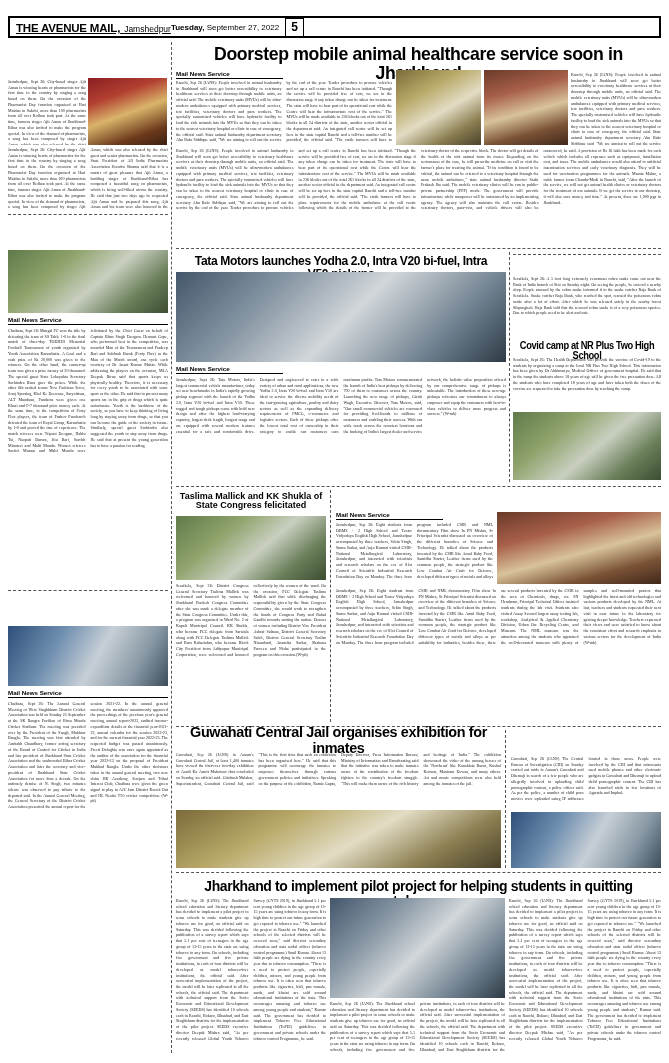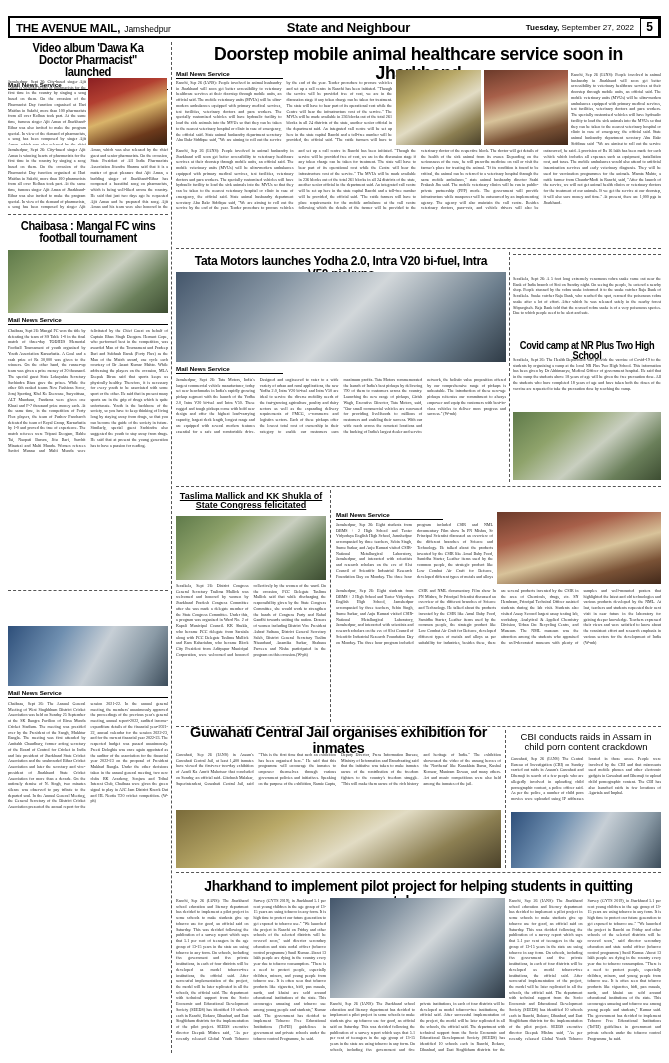--- a/index.html
+++ b/index.html
@@ -7,21 +7,21 @@
   #page{
     width:669px;height:1063px;background:#fff;position:relative;overflow:hidden;
     box-sizing:border-box;
   }
   
   .masthead{
     position:absolute;left:8px;top:16px;width:653px;height:22px;
     border:2px solid #000;box-sizing:border-box;
     display:flex;align-items:center;
   }
-  .mh-left{flex:0 0 auto;padding-left:6px;white-space:nowrap;}
+  .mh-left{flex:0 0 auto;padding-left:6px;white-space:nowrap;text-decoration:underline;}
   .mh-paper{font-family:"Liberation Sans",sans-serif;font-weight:bold;font-size:11.5px;letter-spacing:-.2px;}
   .mh-city{font-family:"Liberation Sans",sans-serif;font-size:8.5px;}
   .mh-center{flex:1 1 auto;text-align:center;font-family:"Liberation Sans",sans-serif;
              font-weight:bold;font-size:13px;letter-spacing:-.2px;}
   .mh-right{flex:0 0 auto;display:flex;align-items:center;gap:6px;}
   .mh-date{font-family:"Liberation Sans",sans-serif;font-size:8px;}
   .mh-date b{font-size:8px;}
   .mh-pageno{
     width:17px;height:17px;border:1.5px solid #000;display:flex;align-items:center;justify-content:center;
     font-family:"Liberation Sans",sans-serif;font-weight:bold;font-size:12px;
@@ -61,46 +61,38 @@
 </head>
 <body>
 
 <div id="page">
 
   <div class="masthead">
     <div class="mh-left">
       <span class="mh-paper">THE AVENUE MAIL,</span>
       <span class="mh-city">Jamshedpur</span>
     </div>
-    <div class="mh-center">State and Neighbour</div>
     <div class="mh-right">
       <div class="mh-date">
         <b>Tuesday,</b><span> September 27, 2022</span>
       </div>
       <div class="mh-pageno">5</div>
     </div>
   </div>
 
-  <div class="box" style="left:8px;top:42px;width:160px;">
-    <div class="hl mid" style="padding:0 2px 3px;">Video album 'Dawa Ka Doctor Pharmacist" launched</div>
-    <div class="byline">Mail News Service</div>
-  </div>
   <div class="ph p1 box" style="left:88px;top:78px;width:79px;height:67px;"></div>
   <div class="body box" style="left:8px;top:79px;width:78px;height:66px;">
     <span>Jamshedpur, Sept 26: City-based singer Ajit Aman is winning hearts of pharmacists for the first time in the country by singing a song based on them. On the occasion of the Pharmacist Day function organised at Hari Maidan in Sakchi, more than 100 pharmacists from all over Kolhan took part. At the same time, famous singer Ajit Aman of Jharkhand-Bihar was also invited to make the program special. In view of the demand of pharmacists, a song has been composed by singer Ajit Aman, which was also released by the chief guest and senior pharmacists. On the occasion, State President of All India Pharmacists Association Jitendra Sharma said that it is a matter of great pleasure that Ajit Aman, a budding singer of Jharkhand-Bihar has composed a beautiful song on pharmacists, which is being well-liked across the country. He said that just two days ago he requested Ajit Aman and he prepared this song. Ajit Aman and his team were also honored in the program. Jitendra Sharma said that in the coming time another song and short film will be prepared on the role of pharmacists. Jitendra Sharma is also the producer of the song released on the occasion of Pharmacist Day. Along with this, Amit Tiwari has written this song. At the same time, its director is Manoj Pandey, video editing is Harits Thakur, recordist Suraj Anubhav.</span>
   </div>
   <div class="body box cols2" style="left:8px;top:147px;width:160px;height:64px;">
     <span>Jamshedpur, Sept 26: City-based singer Ajit Aman is winning hearts of pharmacists for the first time in the country by singing a song based on them. On the occasion of the Pharmacist Day function organised at Hari Maidan in Sakchi, more than 100 pharmacists from all over Kolhan took part. At the same time, famous singer Ajit Aman of Jharkhand-Bihar was also invited to make the program special. In view of the demand of pharmacists, a song has been composed by singer Ajit Aman, which was also released by the chief guest and senior pharmacists. On the occasion, State President of All India Pharmacists Association Jitendra Sharma said that it is a matter of great pleasure that Ajit Aman, a budding singer of Jharkhand-Bihar has composed a beautiful song on pharmacists, which is being well-liked across the country. He said that just two days ago he requested Ajit Aman and he prepared this song. Ajit Aman and his team were also honored in the program. Jitendra Sharma said that in the coming time another song and short film will be prepared on the role of pharmacists. Jitendra Sharma is also the producer of the song released on the occasion of Pharmacist Day. Along with this, Amit Tiwari has written this song. At the same time, its director is Manoj Pandey, video editing is Harits Thakur, recordist Suraj Anubhav.</span>
   </div>
 
   <div class="rule box" style="left:8px;top:214px;width:160px;"></div>
 
-  <div class="box" style="left:8px;top:218px;width:160px;">
-    <div class="hl mid" style="padding:2px 2px 3px;">Chaibasa : Mangal FC wins football tournament</div>
-  </div>
   <div class="ph p2 box" style="left:8px;top:250px;width:160px;height:63px;"></div>
   <div class="box" style="left:8px;top:316px;width:160px;">
     <div class="byline">Mail News Service</div>
   </div>
   <div class="body box cols2" style="left:8px;top:328px;width:160px;height:258px;">
     <span>Chaibasa, Sept 26: Mangal FC won the title by defeating the team of SS Table 1-0 in the final match of three-day TODHES Memorial Football Tournament of youth organised by Youth Association Karsarbatia. A Goal and a cash prize of Rs 30,000 was given to the winners. On the other hand, the runner-up team was given a prize money of 20 thousand. The special guest State Lokayukta Secretary Sachindra Bisra gave the prizes. While the other 6th ranked teams New Fashions Socer, Joraj Sporting, Khel Ke Deewane, Suryoittsaa, ALT Mundaun, Fandams were given one Khasi and F-7 thousand prize money each. At the same time, in the competition of Forty Flux players, the team of Pushov Pancharch defeated the team of Royal Group, Karsarbatia by 1-0 and proved the true of experience. The match referees were Tripani Deogam, Hablu Tai, Naopati Burura, Jitu Bari, Sarchit Minutesi and Malti Munda. Women referees Savitri Munnu and Malti Munda were felicitated by the Chief Guest on behalf of Captain Bhan Singh Deogam. Hemant Gope, who performed best in the competition, was awarded Man of the Tournament and Pradeep Bari and Subhash Barak (Forty Flux) as the Man of the Match award, one cycle each courtesy of Dr Anant Kumar Mahto. While addressing the players on the occasion, MLA Deepak Birua said that sports keeps us physically healthy. Therefore, it is necessary for every youth to be associated with some sport or the other. He said that in present many sports are in the grip of drugs which is quite unfortunate. Youth is the backbone of the society, so you have to keep thinking of living long by staying away from drugs, so that you can become the guide of the society in future. Similarly, special guest Sachindra also suggested the youth to stay away from drugs. He said that at present the young generation has to have a passion for reading.</span>
   </div>
 
   <div class="rule box" style="left:8px;top:590px;width:160px;"></div>
 
@@ -155,21 +147,21 @@
   <div class="box" style="left:513px;top:340px;width:148px;">
     <div class="hl sml" style="padding:1px 0 3px;">Covid camp at NR Plus Two High School</div>
   </div>
   <div class="body box" style="left:513px;top:357px;width:148px;height:52px;">
     <span>Seraikela, Sept 26: The Health Department will provide the vaccine of Covid-19 to the students by organizing a camp at the local NR Plus Two High School. This information has been given by Dr Abhimanyu, Medical Officer of government hospital. He said that in the camp the students above 18 years of age will be given the free precaution dose. All the students who have completed 18 years of age and have taken both the doses of the vaccine are requested to take the precaution dose by reaching the camp.</span>
   </div>
   <div class="ph p2 box" style="left:513px;top:412px;width:148px;height:68px;"></div>
 
   <div class="rule box" style="left:176px;top:486px;width:485px;"></div>
 
-  <div class="box" style="left:176px;top:490px;width:150px;text-decoration:underline;">
+  <div class="box" style="left:176px;top:490px;width:150px;">
     <div class="hl tiny" style="padding:2px 0 3px;font-size:9px;font-weight:bold;">Taslima Mallick and KK Shukla of State Congress felicitated</div>
   </div>
   <div class="ph p2 box" style="left:176px;top:516px;width:150px;height:64px;"></div>
   <div class="body box cols2" style="left:176px;top:583px;width:150px;height:140px;">
     <span>Seraikela, Sept 26: District Congress General Secretary Taslima Mallick was welcomed and honored by women by Jharkhand Pradesh Congress Committee after she was made a delegate member of the State Congress Committee. Under this, a program was organised in Ward No. 2 of Kapali Municipal Council. KK Shukla, who became PCC delegate from Saraiala along with PCC Delegate Taslima Mallick and Ram Kahariahm, who became Block City President from Adityapur Municipal Corporation, were welcomed and honored collectively by the women of the ward. On the occasion, PCC Delegate Taslima Mallick said that while discharging the responsibility given by the State Congress Committee, she would work to strengthen the hands of Congress Party and Rahul Gandhi towards uniting the nation. Dozens of women including District Vice President Ashraf Sultana, District General Secretary Saleh, District General Secretary Taslim Nisandand, Anamika Sarkar, Shabana Parveen and Nisha participated in the program on this occasion.(W-ph)</span>
   </div>
 
   <div class="vrule box" style="left:330px;top:490px;height:232px;"></div>
 
   <div class="box" style="left:336px;top:511px;width:107px;">
@@ -188,23 +180,20 @@
   <div class="box" style="left:176px;top:722px;width:325px;">
     <div class="hl" style="padding:2px 0 4px;font-size:15.5px;">Guwahati Central Jail organises exhibition for inmates</div>
   </div>
   <div class="body box cols4" style="left:176px;top:752px;width:325px;height:56px;">
     <span>Guwahati, Sep 26 (IANS) in Assam's Guwahati Central Jail, at least 1,400 inmates have viewed the first-ever two-day exhibition of Azadi Ka Amrit Mahotsav that concluded on Sunday, an official said. Gitobush Malakar, Superintendent, Guwahati Central Jail, said "This is the first time that such an exhibition has been organised here." He said that this programme will encourage the inmates to empower themselves through various government policies and initiatives. Speaking on the purpose of the exhibition, Ramiz Gupta, Deputy Director, Press Information Bureau, Ministry of Information and Broadcasting said that the initiative was taken to make inmates aware of the contribution of the freedom fighters to the country's freedom struggle. "This will make them aware of the rich history and heritage of India." The exhibition showcased the video of the unsung heroes of the 'Northeast' like Kanaklata Barua, Kushal Konwar, Maniram Dewan, and many others. Art and music competitions were also held among the inmates of the jail.</span>
   </div>
   <div class="ph p4 box" style="left:176px;top:810px;width:325px;height:58px;"></div>
 
   <div class="vrule box" style="left:505px;top:730px;height:138px;"></div>
 
-  <div class="box" style="left:511px;top:730px;width:150px;">
-    <div class="hl tiny" style="padding:2px 0 4px;font-size:9.5px;font-weight:normal;">CBI conducts raids in Assam in child porn content crackdown</div>
-  </div>
   <div class="body box cols2" style="left:511px;top:756px;width:150px;height:54px;">
     <span>Guwahati, Sep 26 (IANS) The Central Bureau of Investigation (CBI) on Sunday carried out raids in Assam's Guwahati and Dhemaji in search of a few people who are allegedly involved in uploading child pornographic content, a police officer said. As per the police, a number of child porn movies were uploaded using IP addresses located in those areas. People were involved by the CBI and that miscreants used mobile phones and other electronic gadgets in Guwahati and Dhemaji to upload child pornographic content. The CBI has also launched raids in few locations of Agartala and Imphal.</span>
   </div>
   <div class="ph p3 box" style="left:511px;top:812px;width:150px;height:56px;"></div>
 
   <div class="rule box" style="left:176px;top:872px;width:485px;"></div>
 
   <div class="box" style="left:176px;top:876px;width:485px;">
     <div class="hl" style="padding:2px 0 4px;font-size:15px;">Jharkhand to implement pilot project for helping students in quitting tobacco</div>
   </div>

